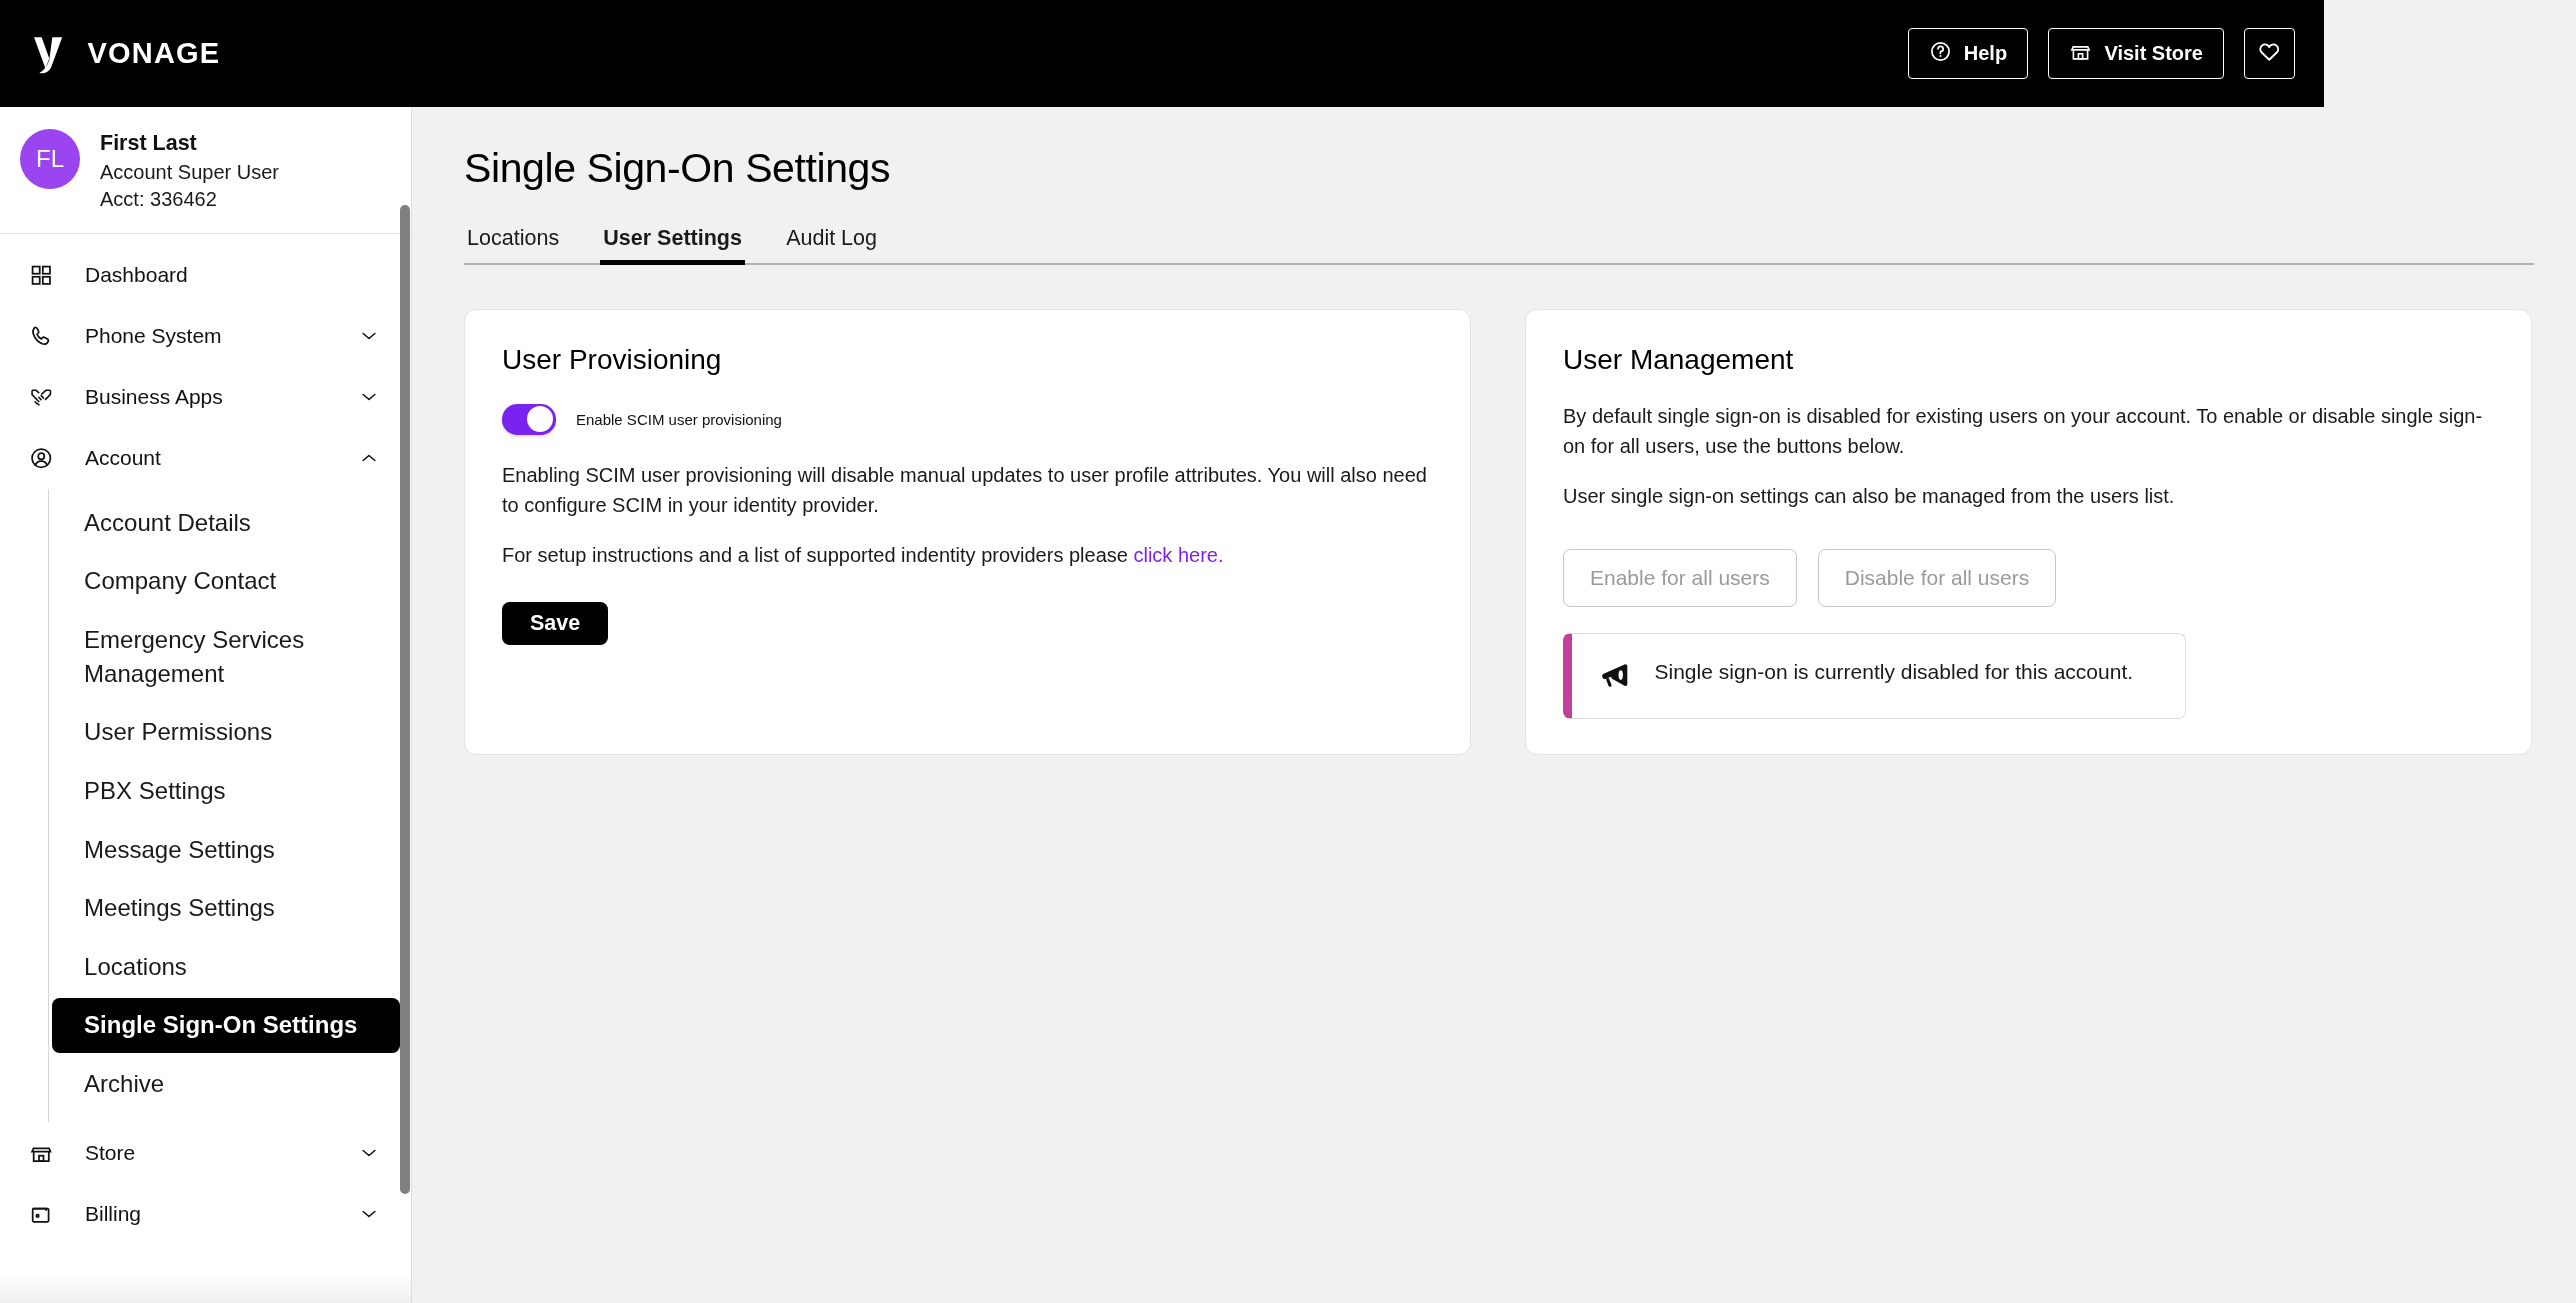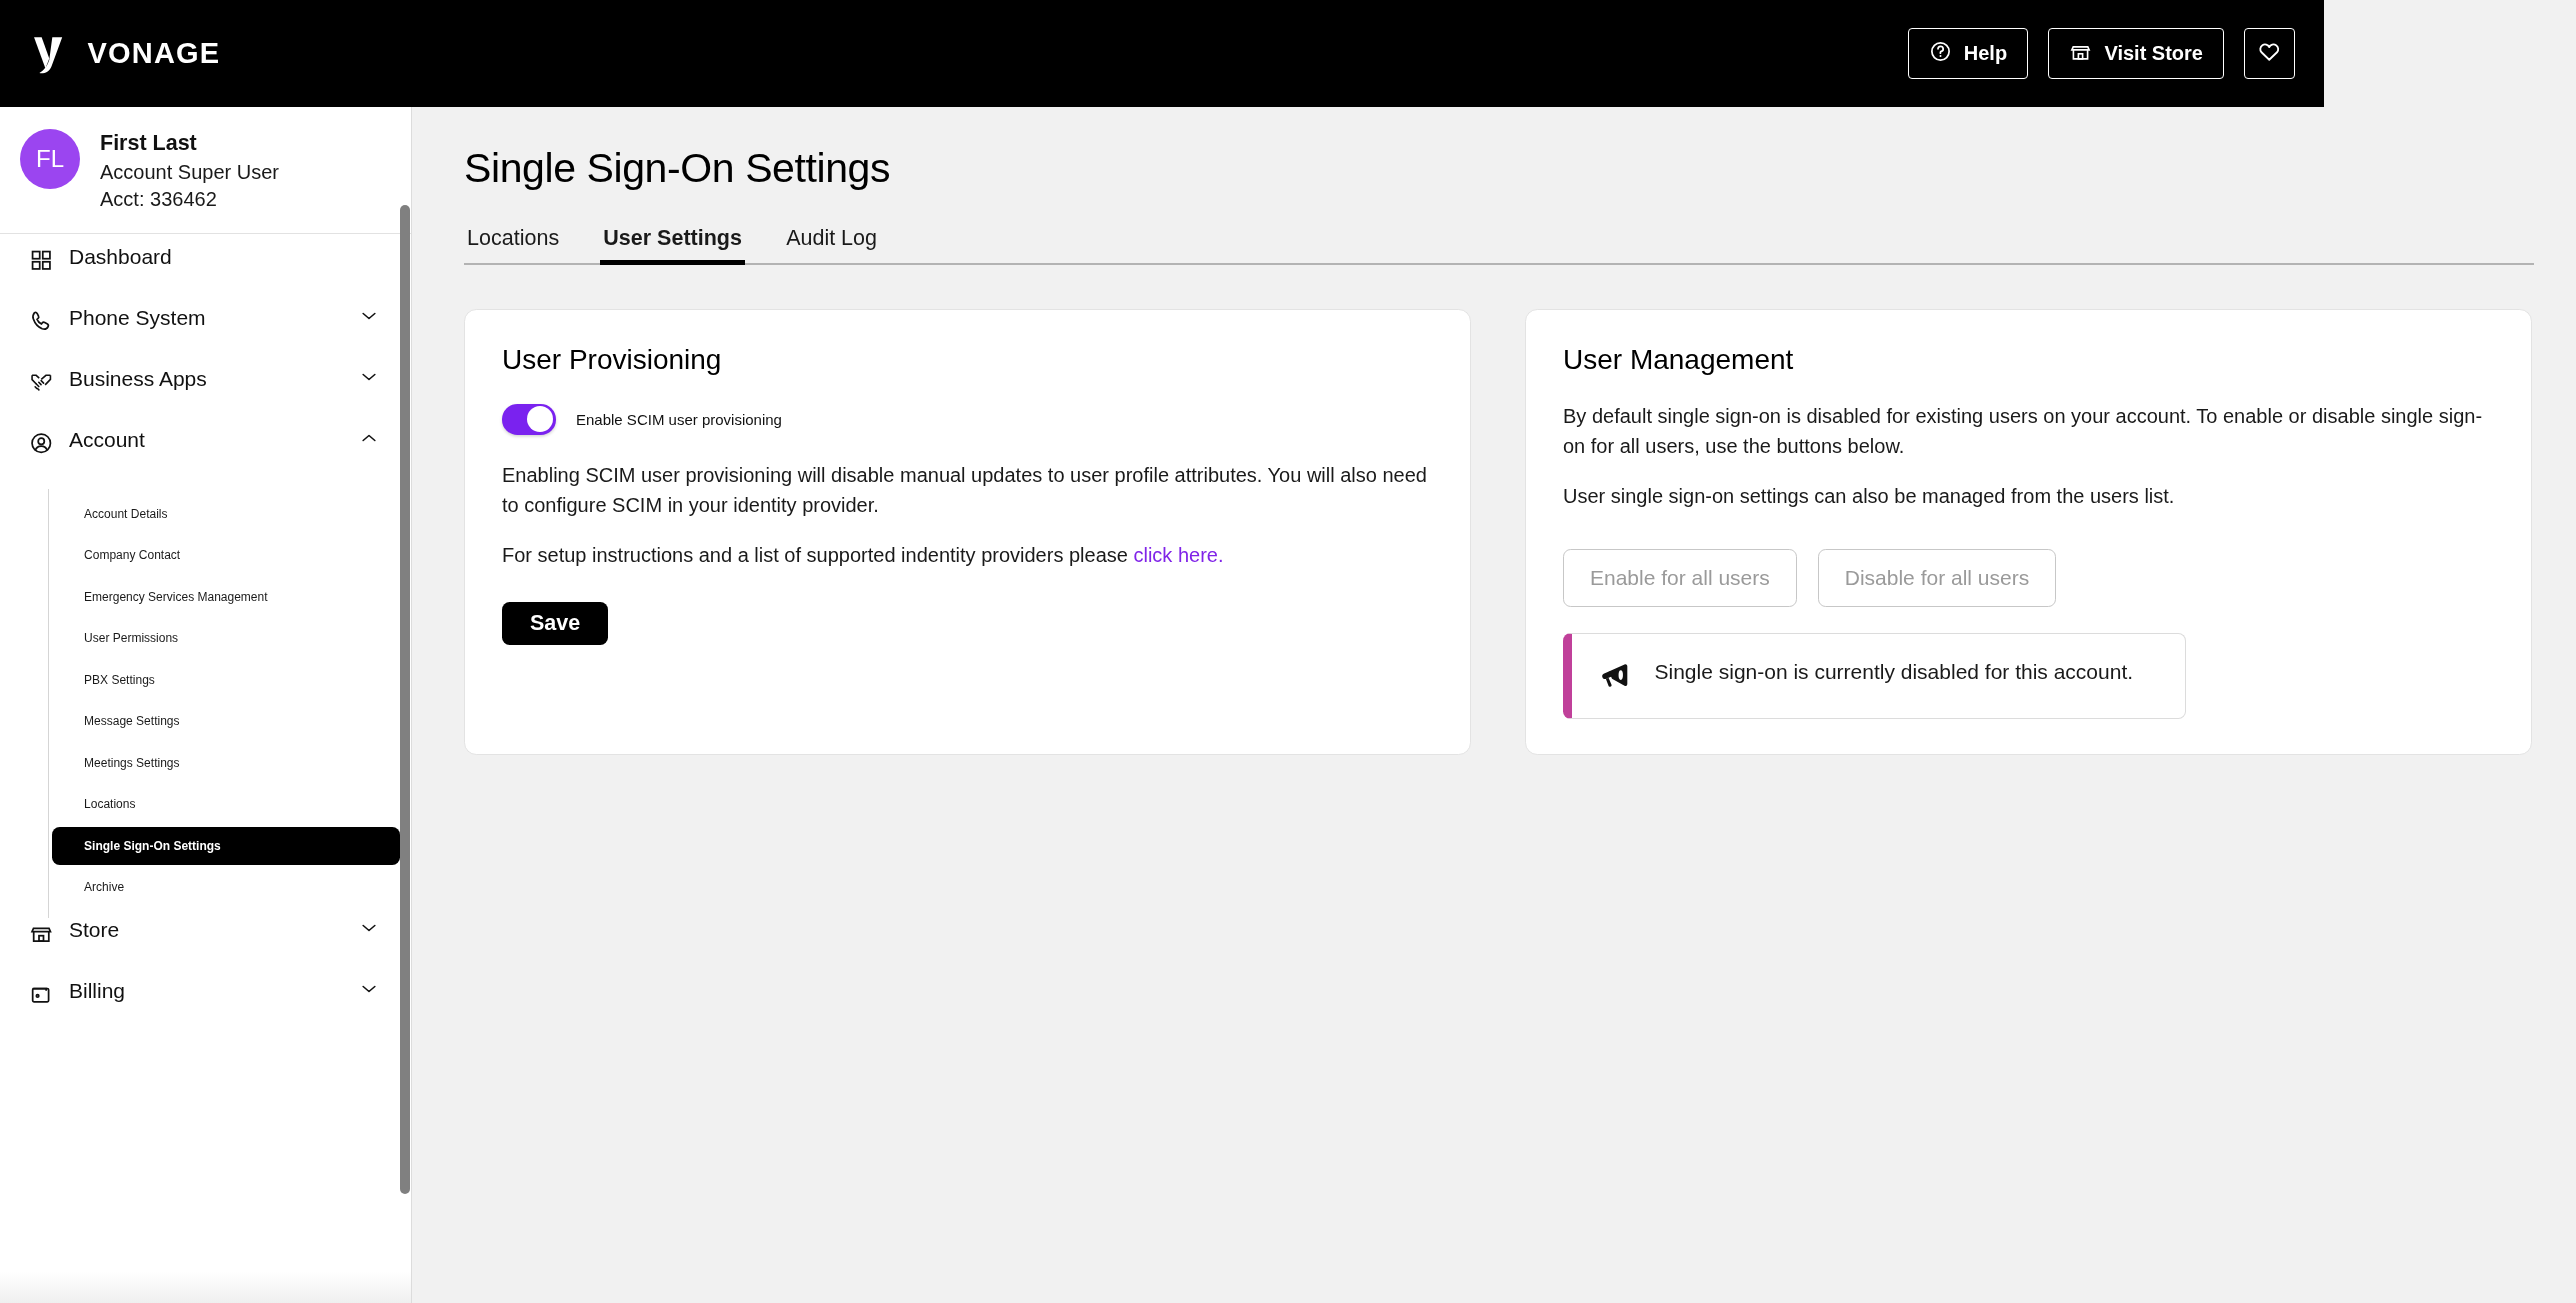--- a/index.html
+++ b/index.html
@@ -55,35 +55,35 @@
     display: flex; align-items: center; justify-content: center;
     font-size: 24px; font-weight: 500; flex: 0 0 auto;
   }
   .profile-text { padding-top: 1.5px; }
   .profile-name { font-size: 21.5px; font-weight: 700; color: #111; line-height: 1.25; }
   .profile-role { font-size: 20px; color: #1a1a1a; line-height: 1.35; margin-top: 2.3px; }
   .profile-acct { font-size: 20px; color: #1a1a1a; line-height: 1.35; }
 
   .nav { padding: 10.7px 0 0 0; }
   .nav-item {
-    display: flex; 
+    display: flex; align-items: center;
     height: 61px; padding: 0 32px 0 26px;
-    cursor: pointer; gap: 12px;
+    cursor: pointer; gap: 28px;
   }
   .nav-ico { width: 31px; height: 31px; flex: 0 0 auto; display: flex; align-items: center; justify-content: center; }
   .nav-label { font-size: 21px; color: #111; flex: 1; }
   .chev { width: 20px; height: 20px; flex: 0 0 auto; }
 
   .subnav {
     margin-left: 48px;
     border-left: 1.5px solid #d5d5d5;
     padding: 3.1px 0 7.7px 0;
   }
   .sub-item {
-    display: block; font-size: 12px; color: #1a1a1a;
+    display: block; font-size: 24px; color: #1a1a1a;
     padding: 10.7px 14px 10.7px 32px;
     margin: 3.1px 10.7px 3.1px 3.1px;
     border-radius: 7.7px; cursor: pointer; line-height: 1.42;
   }
   .sub-item.active {
     background: #000; color: #fff; font-weight: 700;
   }
   .sb-scroll {
     position: absolute; left: 400px; top: 98px;
     width: 10px; height: 989px; border-radius: 5.4px;

